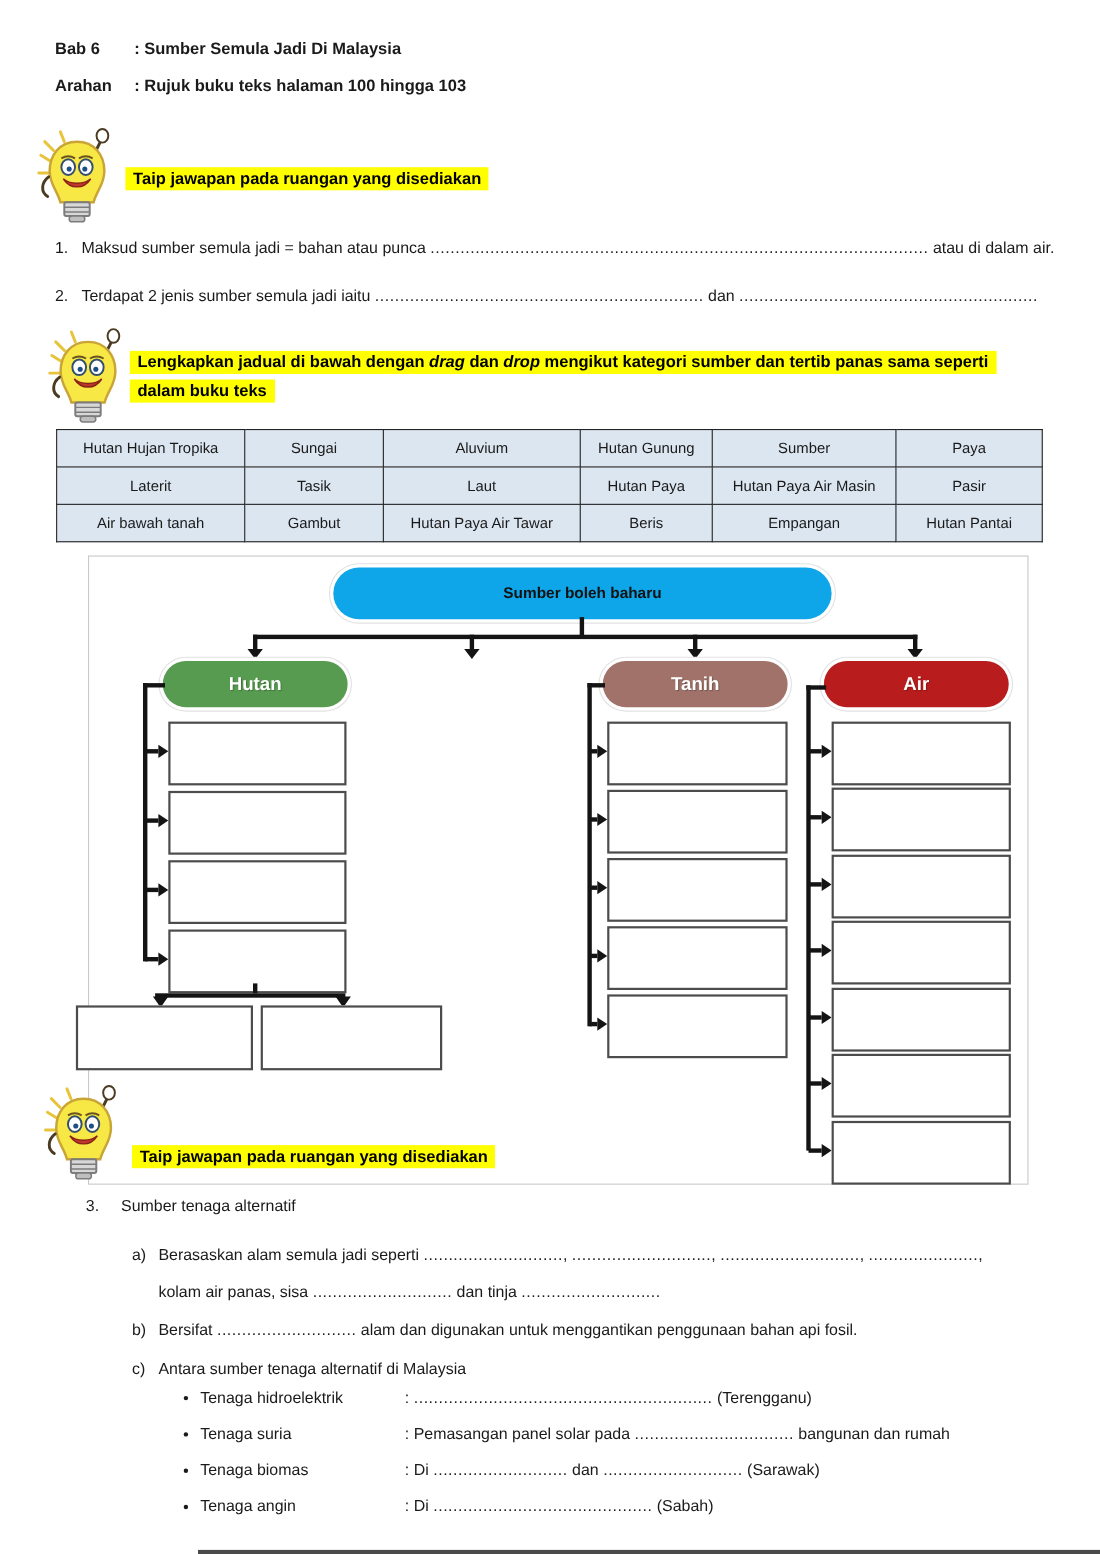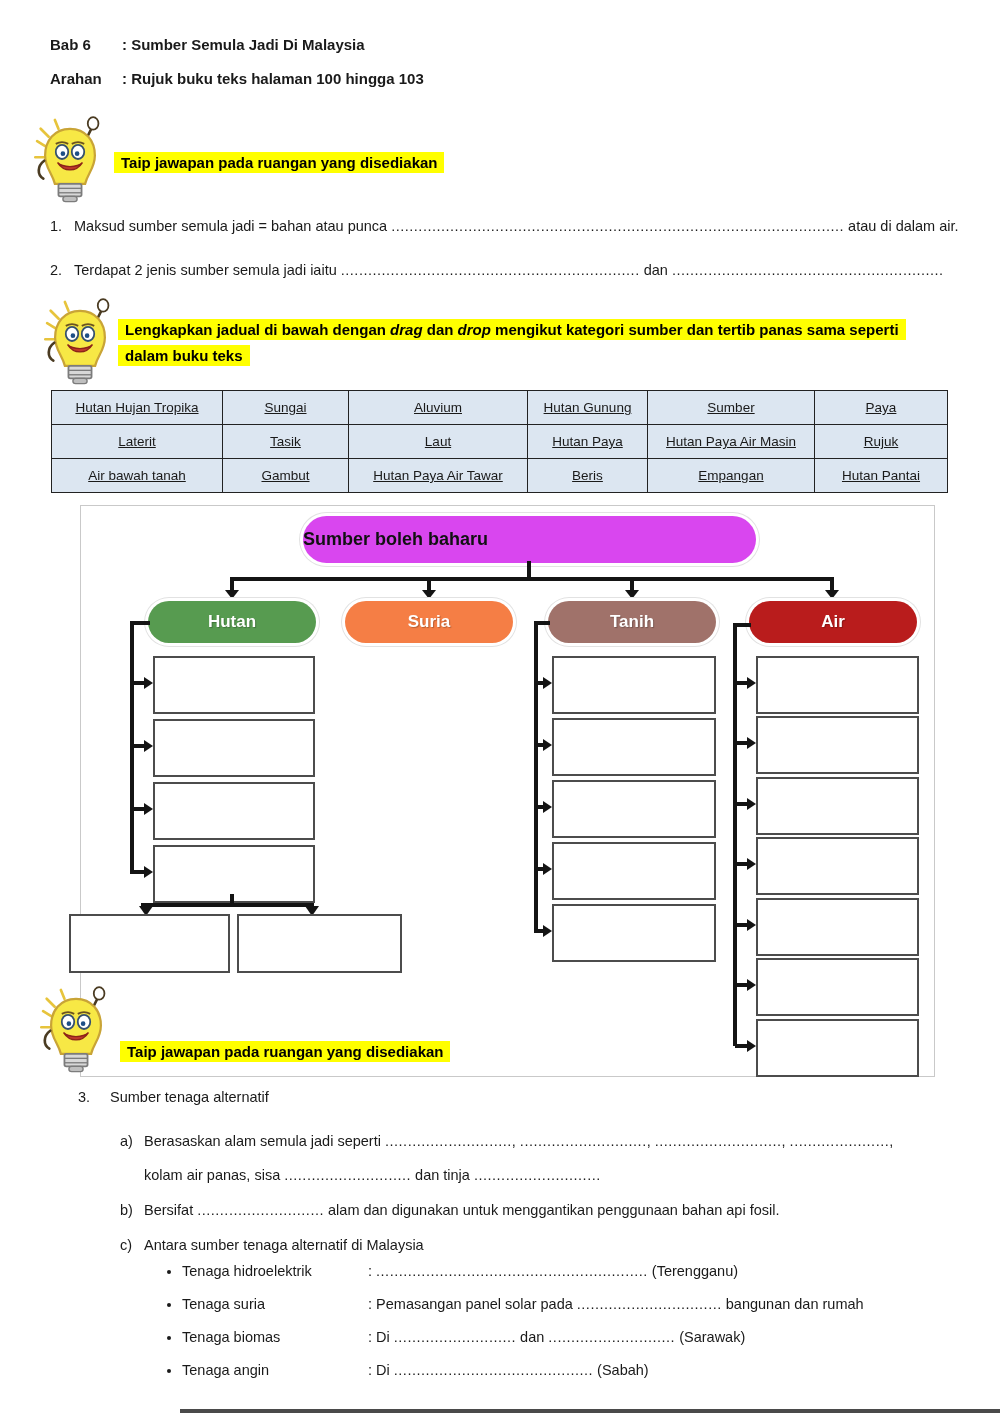--- a/index.html
+++ b/index.html
@@ -14,25 +14,25 @@
       padding:2px 7px;display:inline;line-height:24px;}
   .hl i{font-style:italic;}
   .instr-block{line-height:26px;}
   
   .qtext{font-size:14.5px;line-height:20px;}
   .qnum{display:inline-block;width:24px;}
   .blank{letter-spacing:0.5px;}
   
   table.bank{border-collapse:collapse;table-layout:fixed;}
   table.bank td{border:1px solid #222;background:#dce6f1;height:33px;
-      text-align:center;vertical-align:middle;font-size:13.5px;padding:0 2px;text-decoration:underline;}
+      text-align:center;vertical-align:middle;font-size:13.5px;padding:0 2px;}
   
   .diagram{border:1px solid #c9c9c9;background:#fff;overflow:visible;}
-  .rootpill{background:#d946ef;border-radius:26px;
-      font-weight:bold;font-size:18px;line-height:47px;color:#111;
+  .rootpill{background:#0ea5e9;border-radius:26px;text-align:center;
+      font-weight:bold;font-size:14px;line-height:47px;color:#111;
       box-shadow:0 0 0 3px #fff,0 0 0 4px #e2e2e2;}
   .catpill{height:42px;width:168px;border-radius:22px;text-align:center;
       font-weight:bold;font-size:17px;line-height:42px;color:#fff;
       text-shadow:1px 1px 1px rgba(0,0,0,0.25);
       box-shadow:0 0 0 3px #fff,0 0 0 4px #e2e2e2;}
   .pill-hutan{background:#579b50;}
   .pill-suria{background:#f57e45;}
   .pill-tanih{background:#a0726a;}
   .pill-air{background:#b91c1c;}
   .slot{border:2px solid #4c4c4c;background:#fff;}
@@ -135,21 +135,21 @@
       <td>Hutan Gunung</td>
       <td>Sumber</td>
       <td>Paya</td>
     </tr>
     <tr>
       <td>Laterit</td>
       <td>Tasik</td>
       <td>Laut</td>
       <td>Hutan Paya</td>
       <td>Hutan Paya Air Masin</td>
-      <td>Rujuk</td>
+      <td>Pasir</td>
     </tr>
     <tr>
       <td>Air bawah tanah</td>
       <td>Gambut</td>
       <td>Hutan Paya Air Tawar</td>
       <td>Beris</td>
       <td>Empangan</td>
       <td>Hutan Pantai</td>
     </tr>
   </tbody>
@@ -160,21 +160,20 @@
     <div class="abs rootpill" style="left:222px;top:10px;width:453px;height:47px;">Sumber boleh baharu</div>
 
     <div class="abs cline" style="left:446px;top:55px;width:4px;height:17px;"></div>
     <div class="abs cline" style="left:149px;top:71px;width:604px;height:4px;"></div>
     <div class="abs va" style="left:149px;top:71px;height:13px;"></div>
     <div class="abs va" style="left:346px;top:71px;height:13px;"></div>
     <div class="abs va" style="left:549px;top:71px;height:13px;"></div>
     <div class="abs va" style="left:749px;top:71px;height:13px;"></div>
 
     <div class="abs catpill pill-hutan" style="left:67px;top:95px;">Hutan</div>
-    <div class="abs catpill pill-suria" style="left:264px;top:95px;">Suria</div>
     <div class="abs catpill pill-tanih" style="left:467px;top:95px;">Tanih</div>
     <div class="abs catpill pill-air" style="left:668px;top:95px;">Air</div>
 
     <div class="abs cline" style="left:49px;top:115px;width:20px;height:4px;"></div>
     <div class="abs cline" style="left:49px;top:115px;width:4px;height:253px;"></div>
     <div class="abs ha" style="left:51px;top:175px;width:12px;"></div>
     <div class="abs ha" style="left:51px;top:238px;width:12px;"></div>
     <div class="abs ha" style="left:51px;top:301px;width:12px;"></div>
     <div class="abs ha" style="left:51px;top:364px;width:12px;"></div>
     <div class="abs slot" style="left:72px;top:150px;width:158px;height:54px;"></div>

